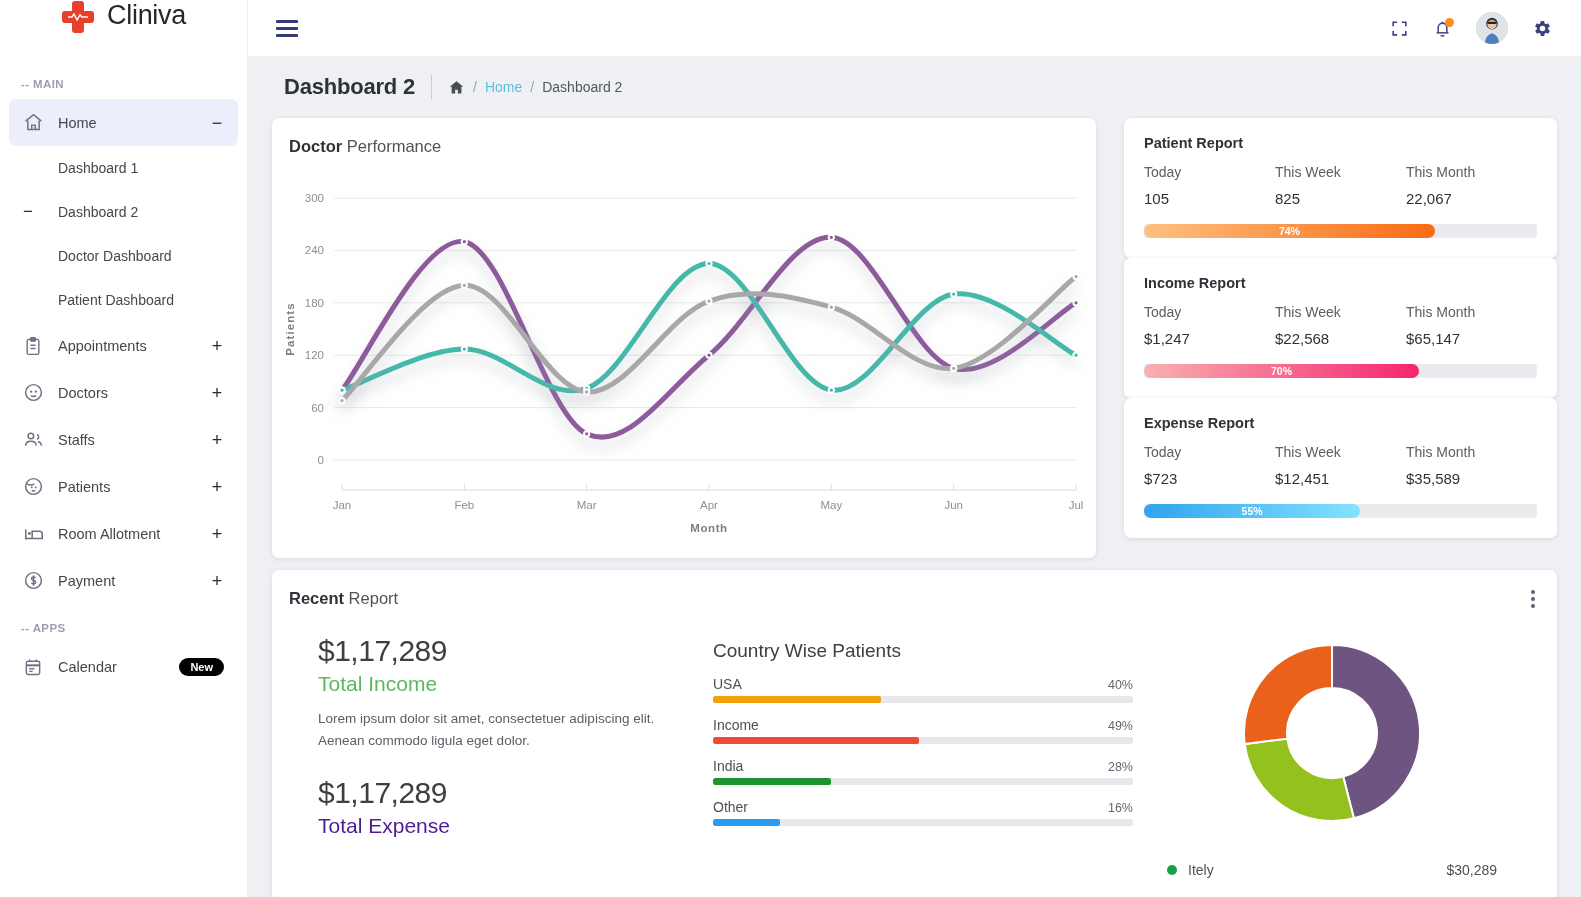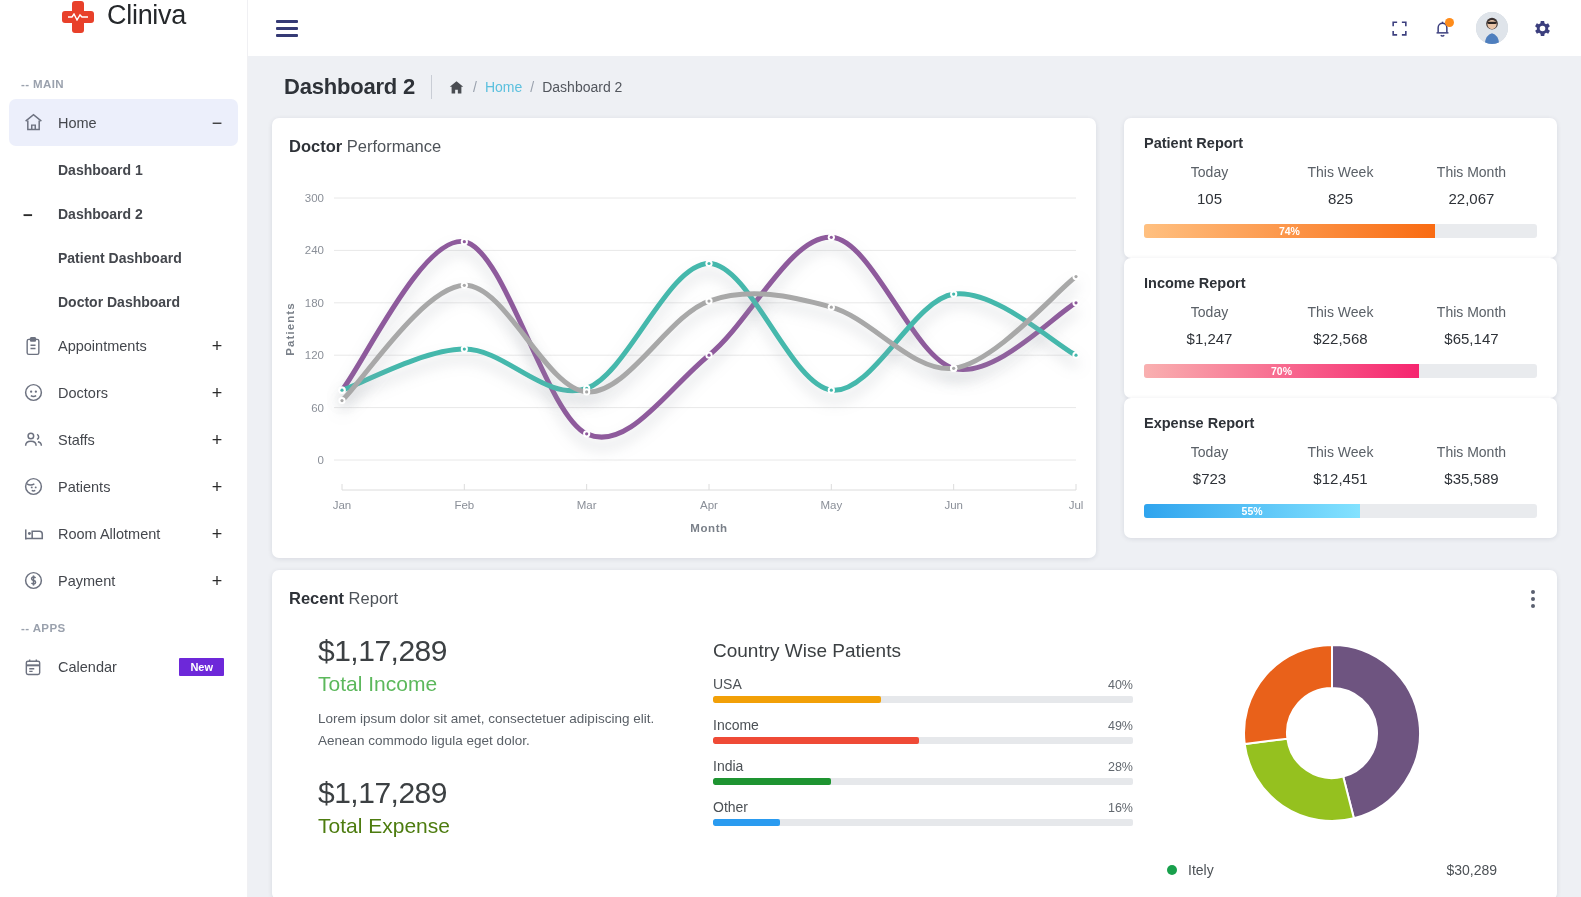--- a/index.html
+++ b/index.html
@@ -39,28 +39,28 @@
   .nav-item {
     display: flex; align-items: center; height: 47px;
     padding: 0 14px; border-radius: 7px; cursor: pointer;
     font-size: 14.5px; color: #44474d;
   }
   .nav-item.active { background: #eceffb; }
   .nav-ico { width: 26px; height: 22px; flex: 0 0 26px; display: flex; align-items: center; color: #6d7280; }
   .nav-text { flex: 1; padding-left: 9px; }
   .nav-sign { font-size: 18px; color: #2b2b2b; width: 14px; text-align: center; line-height: 1; }
   .sub-item {
-    display: flex; align-items: flex-start; height: 44px; padding: 16px 14px;
-    font-size: 14px; color: #44474d; cursor: pointer; border-radius: 7px; font-weight: bold;
+    display: flex; align-items: center; height: 44px; padding: 16px 14px;
+    font-size: 14px; color: #44474d; cursor: pointer; border-radius: 7px;
   }
   .sub-dash { width: 26px; flex: 0 0 26px; font-size: 17px; color: #2b2b2b; }
   .sub-text { padding-left: 9px; }
   .badge-new {
-    background: #6d28d9; color: #fff; font-size: 11px; font-weight: bold;
-    padding: 3px 11px; border-radius: 1px; margin-left: auto;
+    background: #000000; color: #fff; font-size: 11px; font-weight: bold;
+    padding: 3px 11px; border-radius: 9px; margin-left: auto;
   }
 
   
   .main { flex: 1; height: 897px; display: flex; flex-direction: column; overflow: hidden; }
   .topbar {
     height: 56px; background: #fff; display: flex; align-items: center;
     padding: 0 28px; flex: 0 0 56px;
   }
   .hamburger { width: 22px; cursor: pointer; }
   .hamburger span { display: block; height: 3px; background: #353a75; margin-bottom: 4px; border-radius: 1px; }
@@ -86,25 +86,25 @@
 
   
   .chart-card { flex: 0 0 824px; height: 440px; position: relative; }
   .chart-wrap { position: absolute; left: 0; top: 42px; width: 824px; height: 398px; }
 
   
   .stats-col { flex: 1; display: flex; flex-direction: column; gap: 0; }
   .stat-card { padding: 17px 20px 20px; }
   .stat-title { font-size: 14.5px; font-weight: bold; color: #2e3238; }
   .stat-grid { display: flex; margin-top: 13px; }
-  .stat-cell { width: 33.33%; text-align: center; }
+  .stat-cell { width: 33.33%; }
   .stat-h { font-size: 14px; color: #5a6067; }
   .stat-v { font-size: 15px; color: #2e3238; margin-top: 10px; }
   .progress { margin-top: 17px; height: 14px; background: #e9ebee; border-radius: 3px; position: relative; overflow: hidden; }
-  .progress-fill { height: 100%; border-radius: 0; position: relative; }
+  .progress-fill { height: 100%; border-radius: 7px; position: relative; }
   .progress-txt { position: absolute; left: 0; right: 0; top: 0; line-height: 14px; text-align: center; font-size: 10.5px; color: #fff; font-weight: bold; }
 
   
   .bottom-card { margin-top: 12px; height: 330px; position: relative; width: 100%; }
   .bottom-body { display: flex; padding: 26px 26px 0 26px; }
   .col-income { flex: 0 0 415px; padding-left: 20px; }
   .big-num { font-size: 30px; color: #3c4043; letter-spacing: -.5px; }
   .big-sub { font-size: 21px; margin-top: 4px; }
   .lorem { font-size: 13.5px; color: #5a6067; line-height: 1.62; margin-top: 12px; max-width: 360px; }
   .col-country { flex: 0 0 420px; padding-top: 6px; }
@@ -156,25 +156,25 @@
     <div class="sub-item">
       <span class="sub-dash"></span>
       <span class="sub-text">Dashboard 1</span>
     </div>
     <div class="sub-item">
       <span class="sub-dash">−</span>
       <span class="sub-text">Dashboard 2</span>
     </div>
     <div class="sub-item">
       <span class="sub-dash"></span>
-      <span class="sub-text">Patient Dashboard</span>
+      <span class="sub-text">Doctor Dashboard</span>
     </div>
     <div class="sub-item">
       <span class="sub-dash"></span>
-      <span class="sub-text">Doctor Dashboard</span>
+      <span class="sub-text">Patient Dashboard</span>
     </div>
 
     <div class="nav-item">
       <span class="nav-ico">
         <svg width="20" height="20" viewBox="0 0 24 24" fill="none" stroke="currentColor" stroke-width="1.7">
             <rect x="5" y="4" width="14" height="18" rx="2"></rect>
             <rect x="9" y="2" width="6" height="4" rx="1" fill="currentColor"></rect>
             <path d="M9 11h6M9 15h6"></path>
           </svg>
       </span>
@@ -497,21 +497,21 @@
           <i></i>
         </div>
 
       <div class="bottom-body">
 
         <div class="col-income">
           <div class="big-num">$1,17,289</div>
           <div class="big-sub" id="incomeLabel" style="color: rgb(92, 184, 92);">Total Income</div>
           <div class="lorem">Lorem ipsum dolor sit amet, consectetuer adipiscing elit. Aenean commodo ligula eget dolor.</div>
           <div class="big-num" style="margin-top:24px">$1,17,289</div>
-          <div class="big-sub" id="expenseLabel" style="color: #4d7c0f;">Total Expense</div>
+          <div class="big-sub" id="expenseLabel" style="color: #4c1d95;">Total Expense</div>
         </div>
 
         <div class="col-country">
           <div class="country-title">Country Wise Patients</div>
           <div id="countryBars">
               <div class="bar-row">
                 <div class="bar-head">
                   <span class="bar-name">USA</span>
                   <span class="bar-pct">40%</span>
                 </div>

